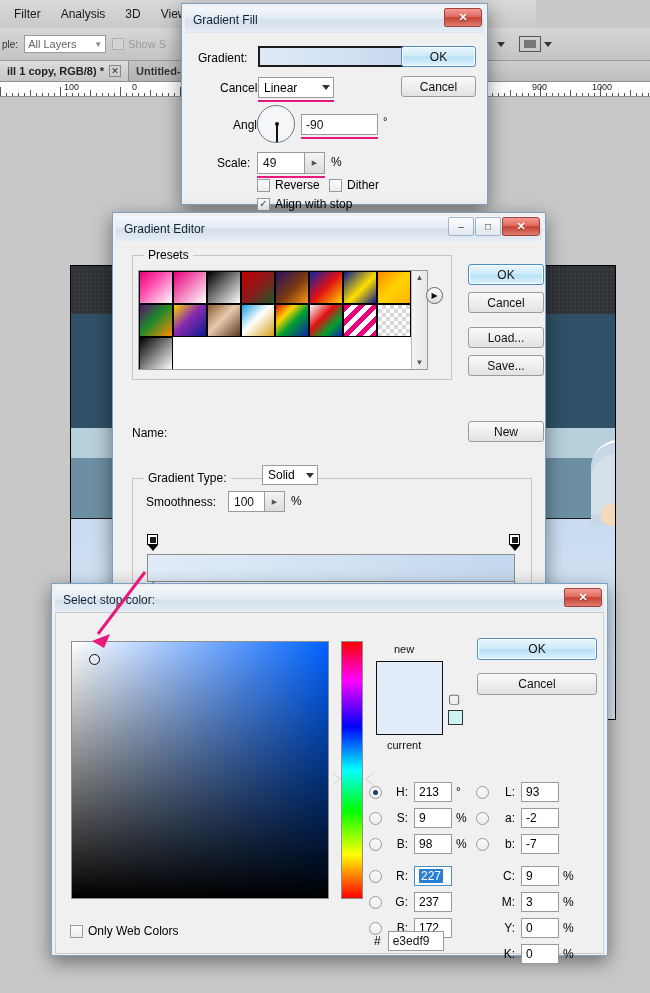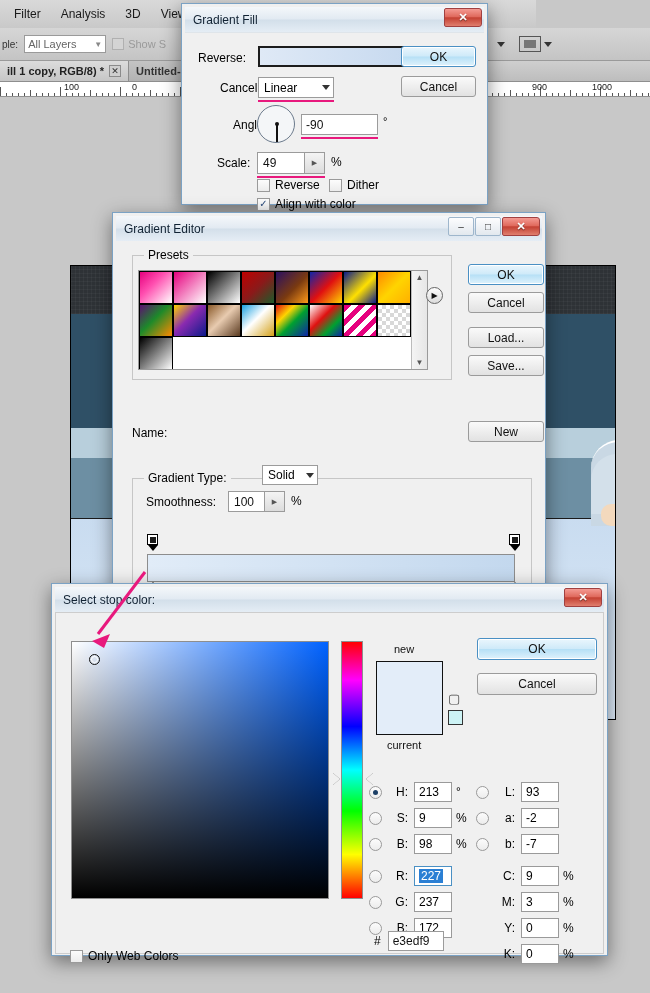--- a/index.html
+++ b/index.html
@@ -442,21 +442,21 @@
 
 <div class="win aero" id="gradient-fill">
   <div class="win-titlebar">
     <span class="win-title">Gradient Fill</span>
     <div class="tb-btns">
       <div class="tb-btn close">✕</div>
     </div>
   </div>
   <div class="win-body">
 
-    <span style="position:absolute;left:13px;top:18px;" class="grouplabel">Reverse:</span>
+    <span style="position:absolute;left:13px;top:18px;" class="grouplabel">Gradient:</span>
     <div class="gf-preview"></div>
     <div class="gf-preview-arrow">
       <span class="caret-down"></span>
     </div>
 
     <span style="position:absolute;left:35px;top:48px;" class="grouplabel">Cancel:</span>
     <div class="combo" style="position:absolute;left:73px;top:44px;width:76px;height:21px;">
       <span>Linear</span>
       <span class="caret-down"></span>
     </div>
@@ -484,21 +484,21 @@
     <div class="cb" style="position:absolute;left:72px;top:145px;">
       <span class="box"></span>
       <span>Reverse</span>
     </div>
     <div class="cb" style="position:absolute;left:144px;top:145px;">
       <span class="box"></span>
       <span>Dither</span>
     </div>
     <div class="cb" style="position:absolute;left:72px;top:164px;">
       <span class="box">✓</span>
-      <span>Align with color</span>
+      <span>Align with stop</span>
     </div>
 
     <div class="btn primary" style="position:absolute;left:216px;top:13px;width:75px;height:21px;">OK</div>
     <div class="btn" style="position:absolute;left:216px;top:43px;width:75px;height:21px;">Cancel</div>
   </div>
 </div>
 
 <div class="win aero" id="gradient-editor">
   <div class="win-titlebar">
     <span class="win-title">Gradient Editor</span>
@@ -750,21 +750,21 @@
         </div>
       </div>
 
     <div style="position:absolute;left:318px;top:318px;display:flex;align-items:center;gap:7px;">
       <span style="font-size:12px;">#</span>
       <div class="field" style="width:56px;height:20px;">
         <span>e3edf9</span>
       </div>
     </div>
 
-    <div class="cb" style="position:absolute;left:14px;top:336px;">
+    <div class="cb" style="position:absolute;left:14px;top:311px;">
       <span class="box"></span>
       <span>Only Web Colors</span>
     </div>
   </div>
 </div>
 
 <svg class="pink-arrow" width="650" height="993" style="left:0;top:0;">
   <line x1="145" y1="572" x2="98" y2="634" stroke="#e8197d" stroke-width="3"></line>
   <polygon points="92,641 110,634 104,648" fill="#e8197d"></polygon>
 </svg>

